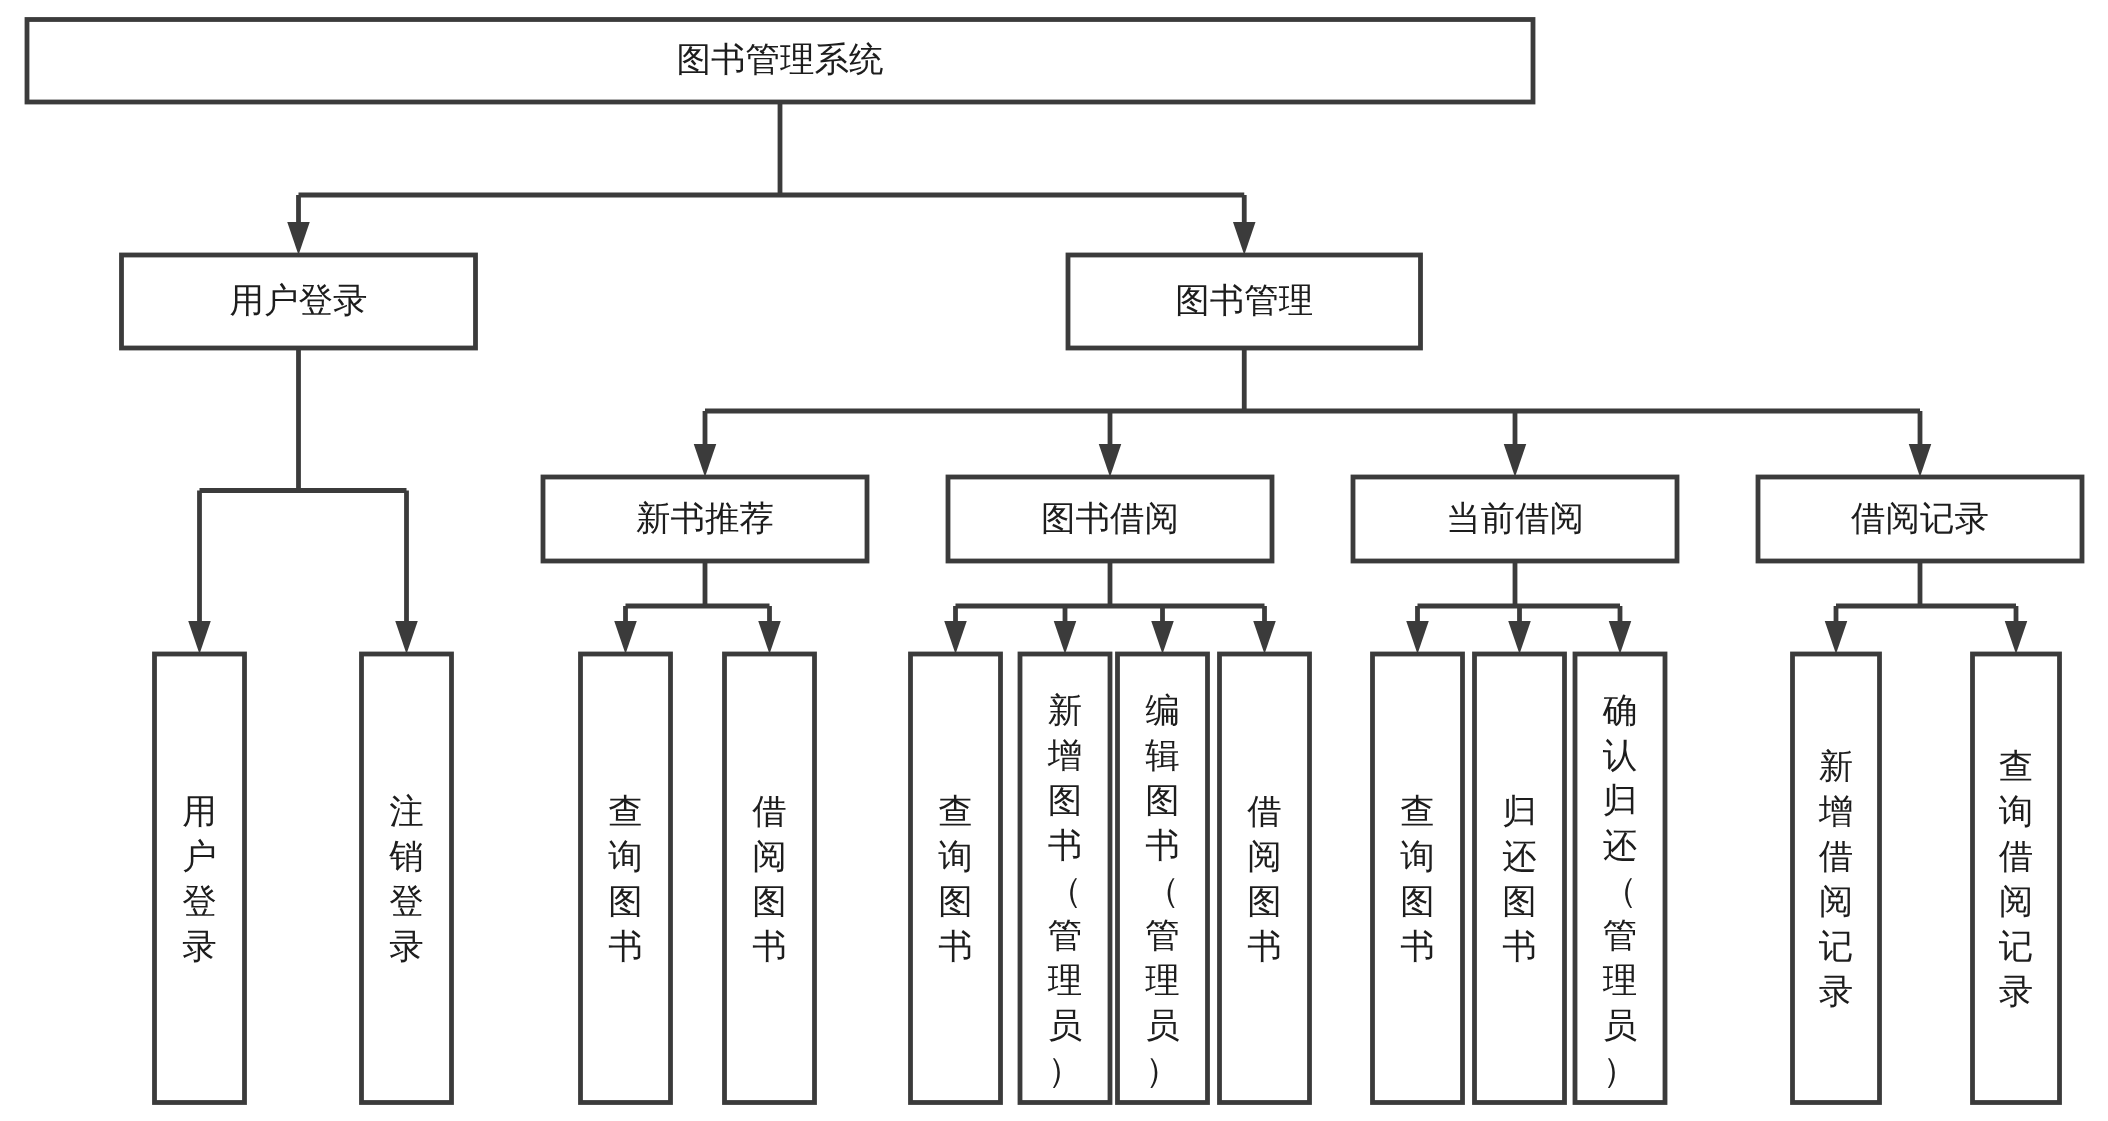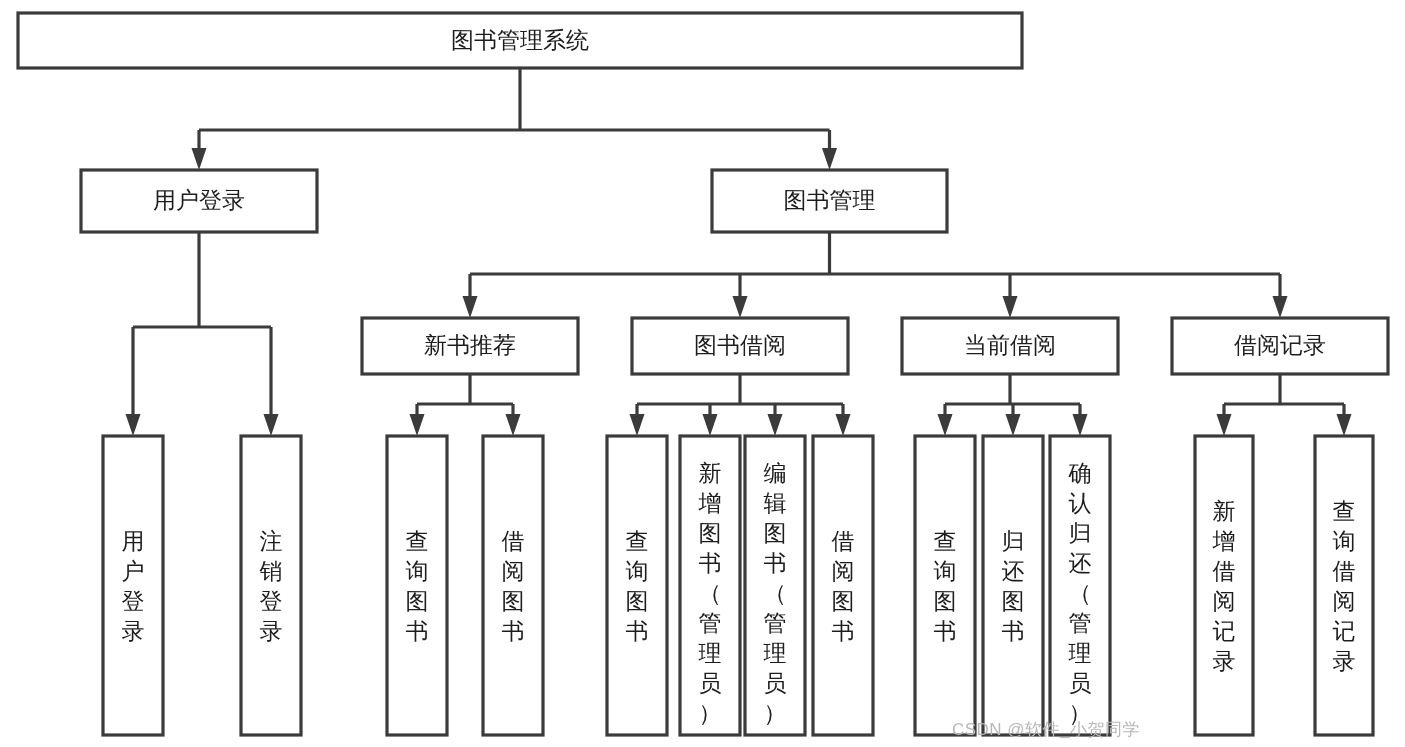--- a/index.html
+++ b/index.html
@@ -216,14 +216,13 @@
         <g>
           <rect x="1195" y="436" width="58" height="299" class="node-box"></rect>
           <text x="1224" y="0" class="node-label-v"><tspan x="1224" y="518.9">新</tspan><tspan x="1224" y="548.9">增</tspan><tspan x="1224" y="578.9">借</tspan><tspan x="1224" y="608.9">阅</tspan><tspan x="1224" y="638.9">记</tspan><tspan x="1224" y="668.9">录</tspan></text>
         </g>
         <g>
           <rect x="1315" y="436" width="58" height="299" class="node-box"></rect>
           <text x="1344" y="0" class="node-label-v"><tspan x="1344" y="518.9">查</tspan><tspan x="1344" y="548.9">询</tspan><tspan x="1344" y="578.9">借</tspan><tspan x="1344" y="608.9">阅</tspan><tspan x="1344" y="638.9">记</tspan><tspan x="1344" y="668.9">录</tspan></text>
         </g>
       </g>
   </svg>
-  <div class="watermark">CSDN @软件_小贺同学</div>
 </div>
 
 </body></html>

